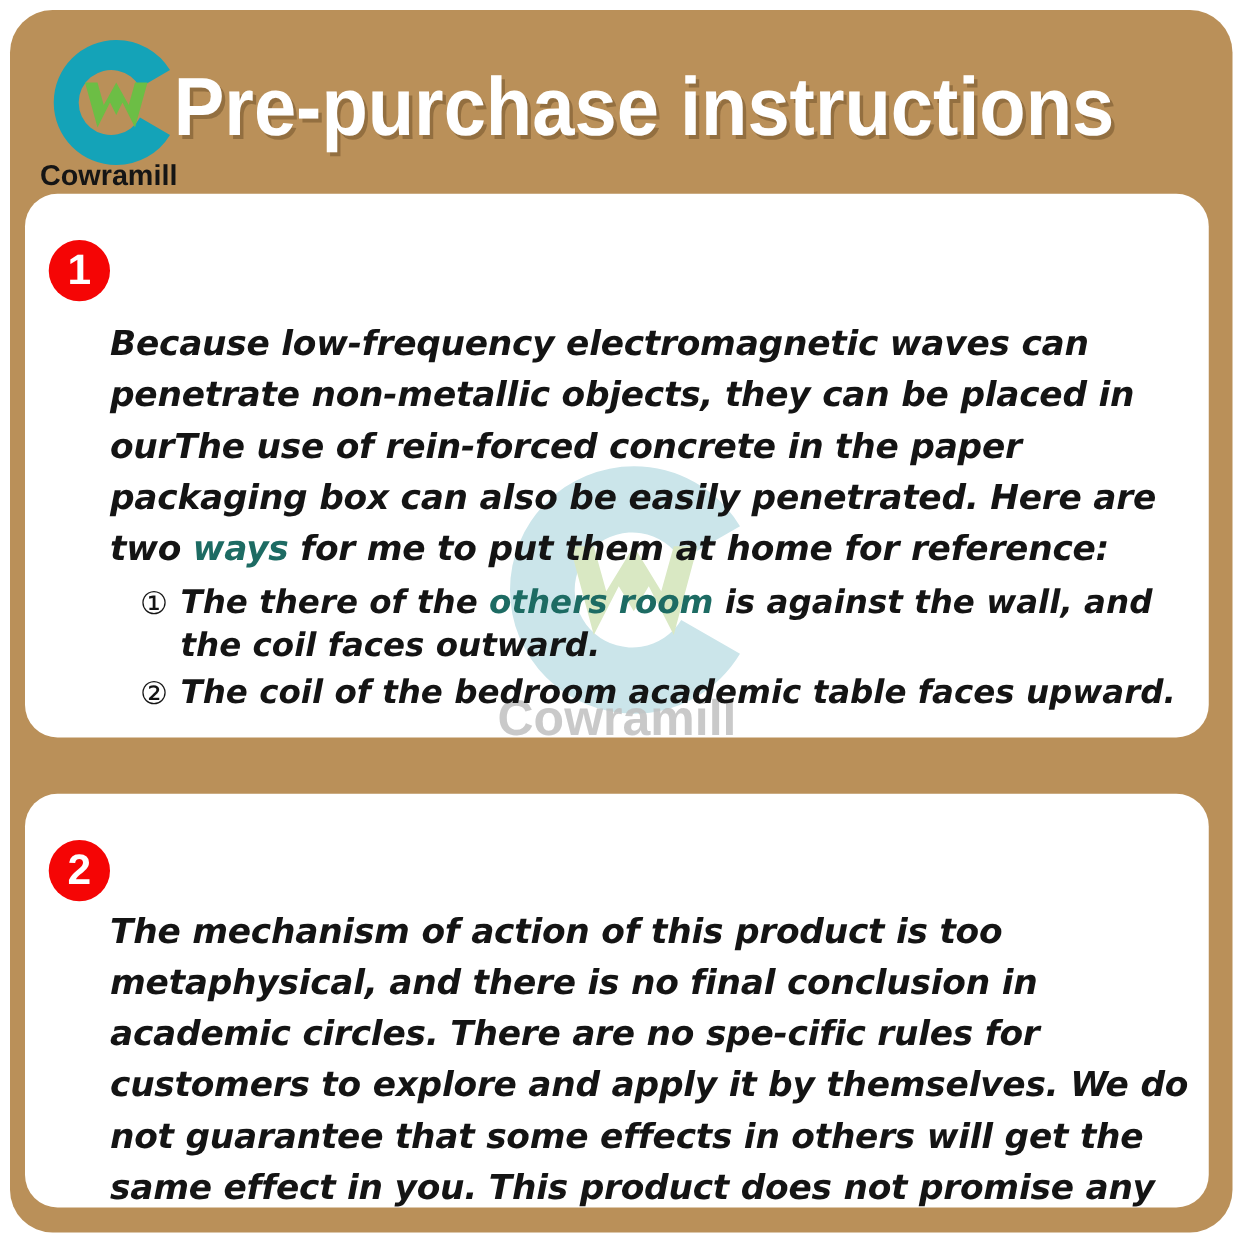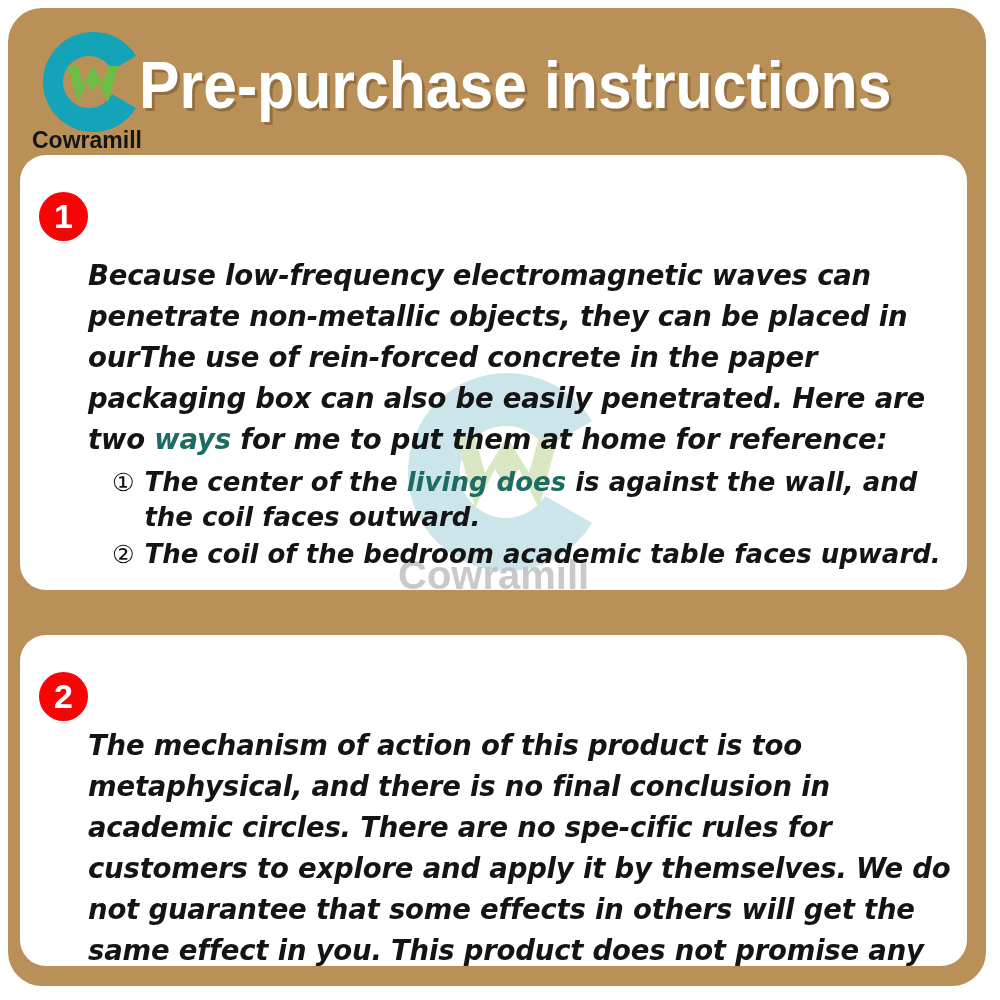--- a/index.html
+++ b/index.html
@@ -217,21 +217,21 @@
     <div class="badge badge-1" style="left:19px; top:37px;">1</div>
 
     <div class="body-text" style="left:68px; top:77px; width:868px;margin-top:23px;">
       <span>Because low-frequency electromagnetic waves can penetrate non-metallic objects, they can be placed in ourThe use of rein-forced concrete in the paper packaging box can also be easily penetrated. Here are two </span><span class="hl">ways</span><span> for me to put them at home for reference:</span>
     </div>
 
     <div class="sublist" style="left:92px; top:310px;">
 
       <div class="subitem">
         <span class="sub-marker">①</span>
-        <span class="sub-body"><span>The center of the </span><span class="hl">living does</span><span> is against the wall, and the coil faces outward.</span></span>
+        <span class="sub-body"><span>The there of the </span><span class="hl">others room</span><span> is against the wall, and the coil faces outward.</span></span>
       </div>
 
       <div class="subitem">
         <span class="sub-marker">②</span>
         <span class="sub-body"><span>The coil of the bedroom academic table faces upward.</span><span class="hl"></span><span></span></span>
       </div>
     </div>
   </div>
 
   <div class="card card-2">

